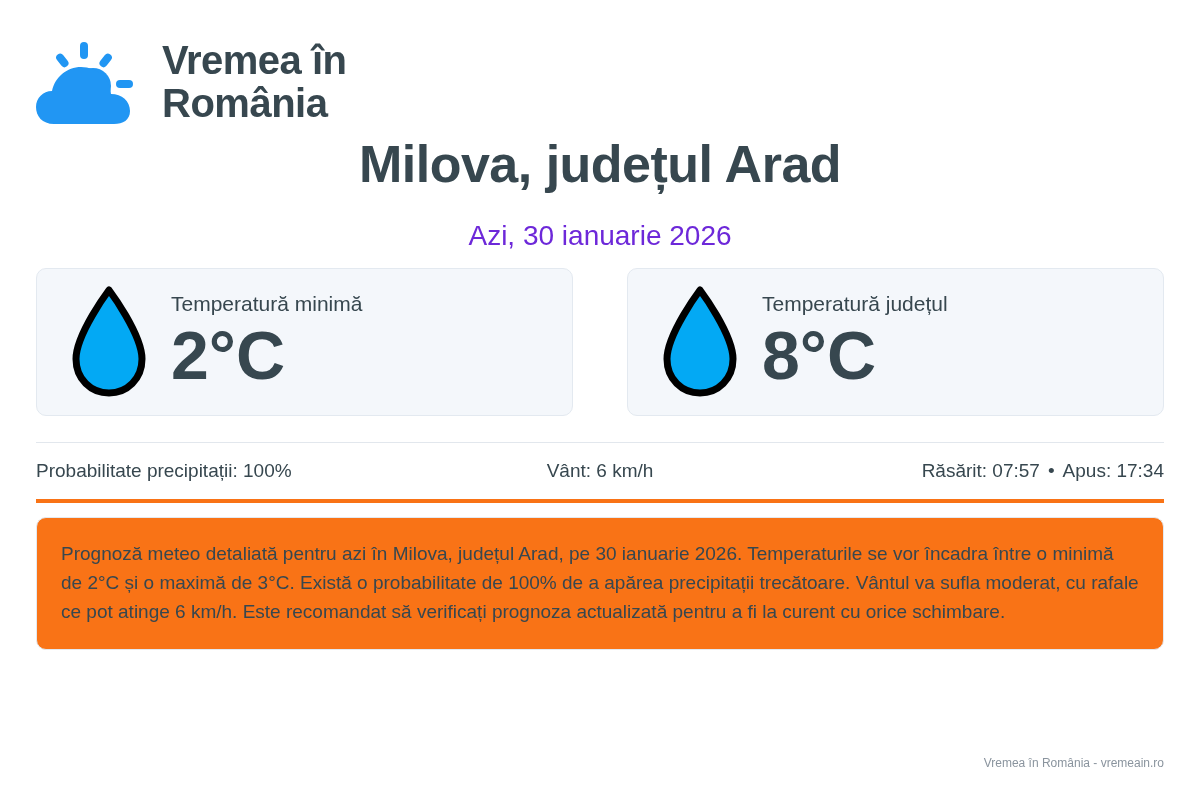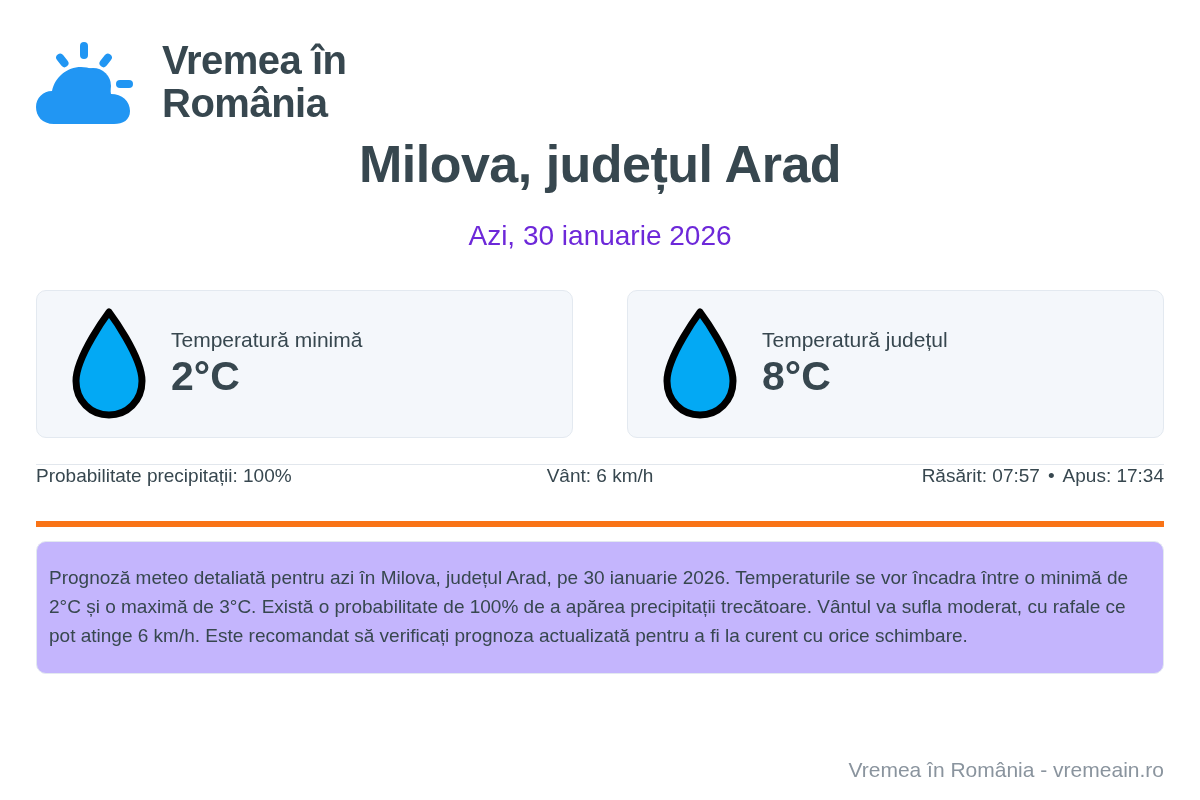--- a/index.html
+++ b/index.html
@@ -59,21 +59,21 @@
     text-align: center;
     font-size: 28px;
     color: #6d28d9;
     margin-top: 26px;
   }
 
   
   .cards {
     display: flex;
     gap: 54px;
-    margin-top: 38px;
+    margin-top: 16px;
   }
   .card {
     flex: 1 1 0;
     background: #f4f7fb;
     border: 1px solid #e3e9f0;
     border-radius: 10px;
     height: 148px;
     display: flex;
     align-items: center;
     padding: 0 24px;
@@ -91,59 +91,60 @@
     flex-direction: column;
     justify-content: center;
     padding-left: 14px;
   }
   .card-label {
     font-size: 21px;
     color: #37474f;
     margin-bottom: 2px;
   }
   .card-value {
-    font-size: 41px;
+    font-size: 68px;
     font-weight: bold;
     color: #37474f;
     line-height: 1.1;
   }
 
   
   .stats {
     display: flex;
+    align-items: center;
     margin-top: 26px;
     border-top: 1px solid #e2e7ed;
-    border-bottom: 6px solid #f97316;
+    border-bottom: 4px solid #f97316;
     height: 56px;
     font-size: 19px;
     color: #37474f;
   }
   .stat-left { flex: 1 1 0; text-align: left; }
   .stat-mid { flex: 1 1 0; text-align: center; }
   .stat-right { flex: 1 1 0; text-align: right; }
   .stat-sep { padding: 0 8px; color: #37474f; }
 
   
   .desc {
     margin-top: 14px;
-    background: #c4b5fd;
+    background: #f97316;
     border: 1px solid #e3e9f0;
     border-radius: 10px;
-    padding: 22px 12px;
+    padding: 22px 24px;
     font-size: 19px;
     line-height: 1.52;
     color: #37474f;
   }
 
   
   .footer {
     position: absolute;
     right: 36px;
-    bottom: 18px;
-    font-size: 21px;
+    bottom: 30px;
+    font-size: 12px;
     color: #8a949e;
     margin-left: 45px;
   }
 </style>
 </head>
 <body>
 
 <div class="page">
 
   <div class="brand">

